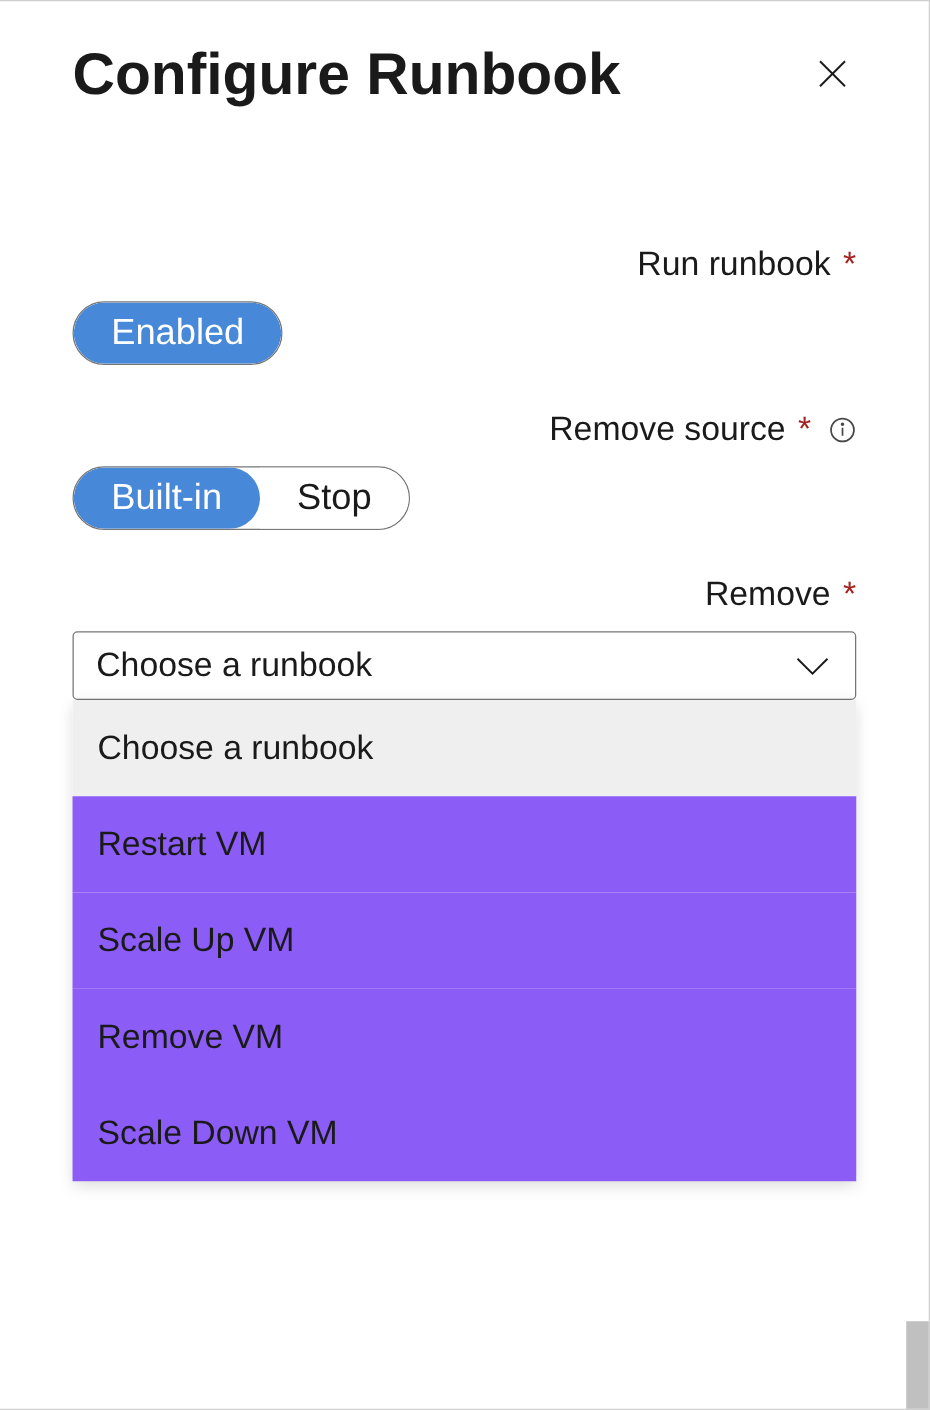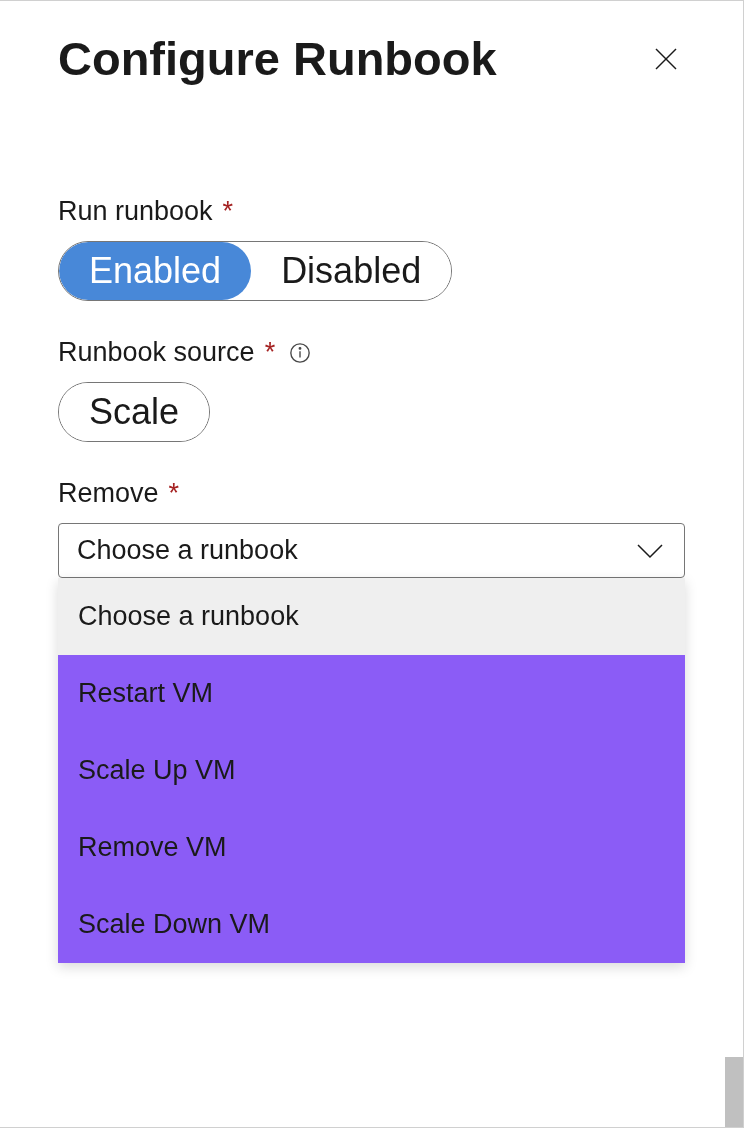--- a/index.html
+++ b/index.html
@@ -48,39 +48,40 @@
     .field-group {
       margin-bottom: 36px;
     }
     .field-label {
       font-size: 27px;
       color: #1a1a1a;
       margin-bottom: 14px;
       display: flex;
       align-items: center;
       gap: 8px;
+      justify-content: flex-end;
     }
     .required {
       color: #a52222;
       margin-left: 2px;
     }
     .info-icon {
       width: 22px;
       height: 22px;
       margin-left: 6px;
     }
     .toggle-group {
       display: inline-flex;
       border: 1px solid #767676;
       border-radius: 30px;
       overflow: hidden;
     }
     .toggle-option {
       padding: 8px 30px;
-      font-size: 36px;
+      font-size: 29px;
       cursor: pointer;
       background: #ffffff;
       color: #1a1a1a;
       border: none;
     }
     .toggle-option.active {
       background: #4888d8;
       color: #ffffff;
       border-radius: 30px;
     }
@@ -147,36 +148,36 @@
     </button>
   </div>
 
   <div class="field-group">
     <div class="field-label">
       <span>Run runbook</span>
       <span class="required">*</span>
     </div>
     <div class="toggle-group">
       <button class="toggle-option active">Enabled</button>
-      <button class="toggle-option">Disabled</button>
     </div>
   </div>
 
   <div class="field-group">
     <div class="field-label">
-      <span>Runbook source</span>
+      <span>Remove source</span>
       <span class="required">*</span>
       <svg class="info-icon" viewBox="0 0 24 24" fill="none" stroke="#484848" stroke-width="1.5">
         <circle cx="12" cy="12" r="10"></circle>
         <line x1="12" y1="10" x2="12" y2="17"></line>
         <circle cx="12" cy="7" r="0.8" fill="#484848"></circle>
       </svg>
     </div>
     <div class="toggle-group">
-      <button class="toggle-option">Scale</button>
+      <button class="toggle-option active">Built-in</button>
+      <button class="toggle-option">Stop</button>
     </div>
   </div>
 
   <div class="field-group">
     <div class="field-label">
       <span>Remove</span>
       <span class="required">*</span>
     </div>
     <div class="dropdown-container">
       <div class="dropdown">

